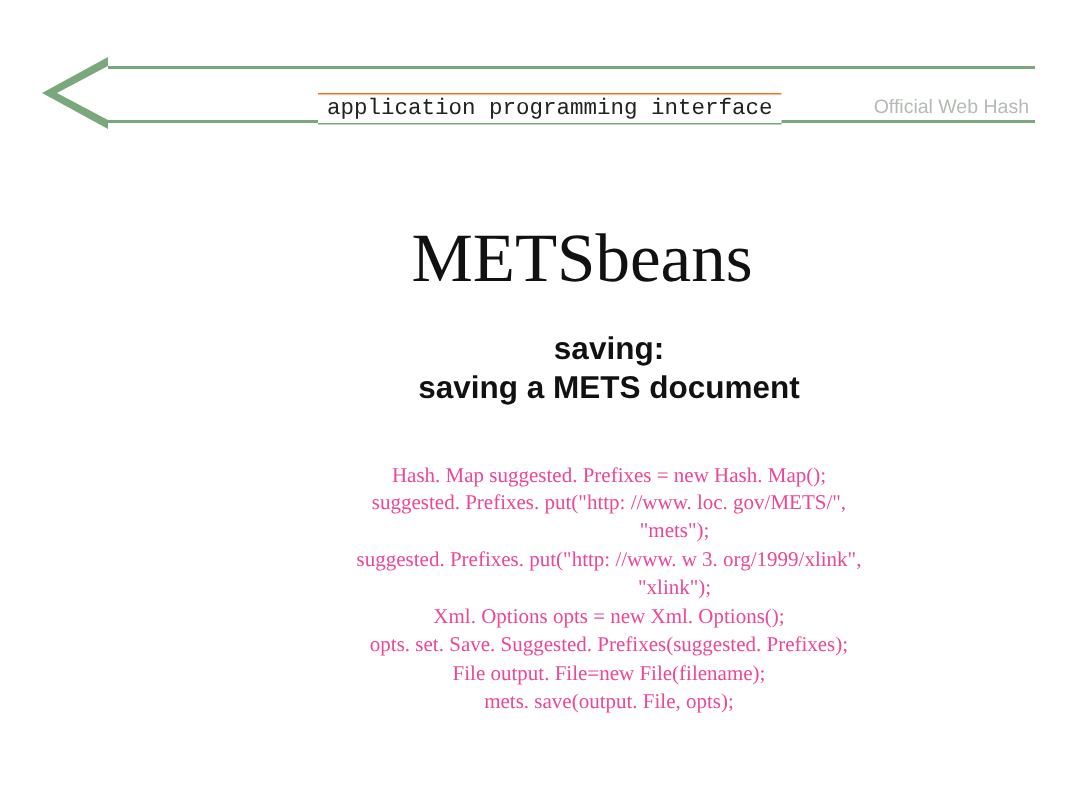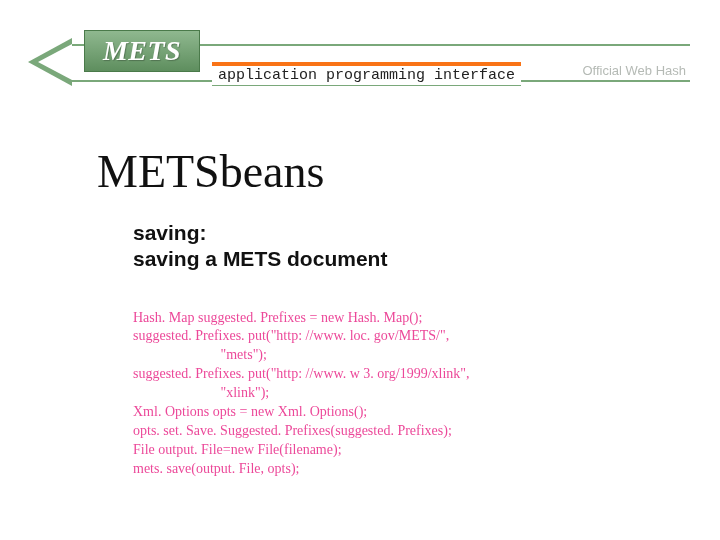--- a/index.html
+++ b/index.html
@@ -80,36 +80,37 @@
     font-size: 15px;
     color: #8a8f8a;
     font-family: Arial, sans-serif;
   }
   .subtitle-box {
     position: absolute;
     top: 62px;
     left: 212px;
     background: #ffffff;
     padding: 1px 6px 1px 6px;
-    border-top: 4px solid #f97316;
+    border-top: 1px solid #f97316;
     border-bottom: 1px solid #7aa87a;
     font-family: "Courier New", monospace;
     font-size: 15px;
     color: #222;
   }
   .official {
     position: absolute;
     top: 63px;
     right: 34px;
     font-size: 13px;
     color: #b5bab5;
     font-family: Arial, sans-serif;
   }
   .content {
-    padding: 50px 0 0 97px;
+    padding: 50px 0 0 56px;
+    text-align: center;
   }
   .title {
     font-family: "Times New Roman", serif;
     font-size: 46px;
     font-weight: normal;
     color: #111;
     margin-bottom: 22px;
   }
   .snippet-block {
     padding-left: 36px;
@@ -132,23 +133,20 @@
 </style>
 </head>
 <body>
 
 <div class="header">
   <div class="arrow-line-top"></div>
   <div class="arrow-line-bottom"></div>
   <div class="arrow-head"></div>
   <div class="arrow-head-inner"></div>
 
-  <div class="logo-box">
-    <span class="logo-text">METS</span>
-  </div>
 
 
   <div class="subtitle-box">application programming interface</div>
 
   <div class="official">Official Web Hash</div>
 </div>
 
 <div class="content">
   <h1 class="title">METSbeans</h1>
   <div class="snippet-block">

